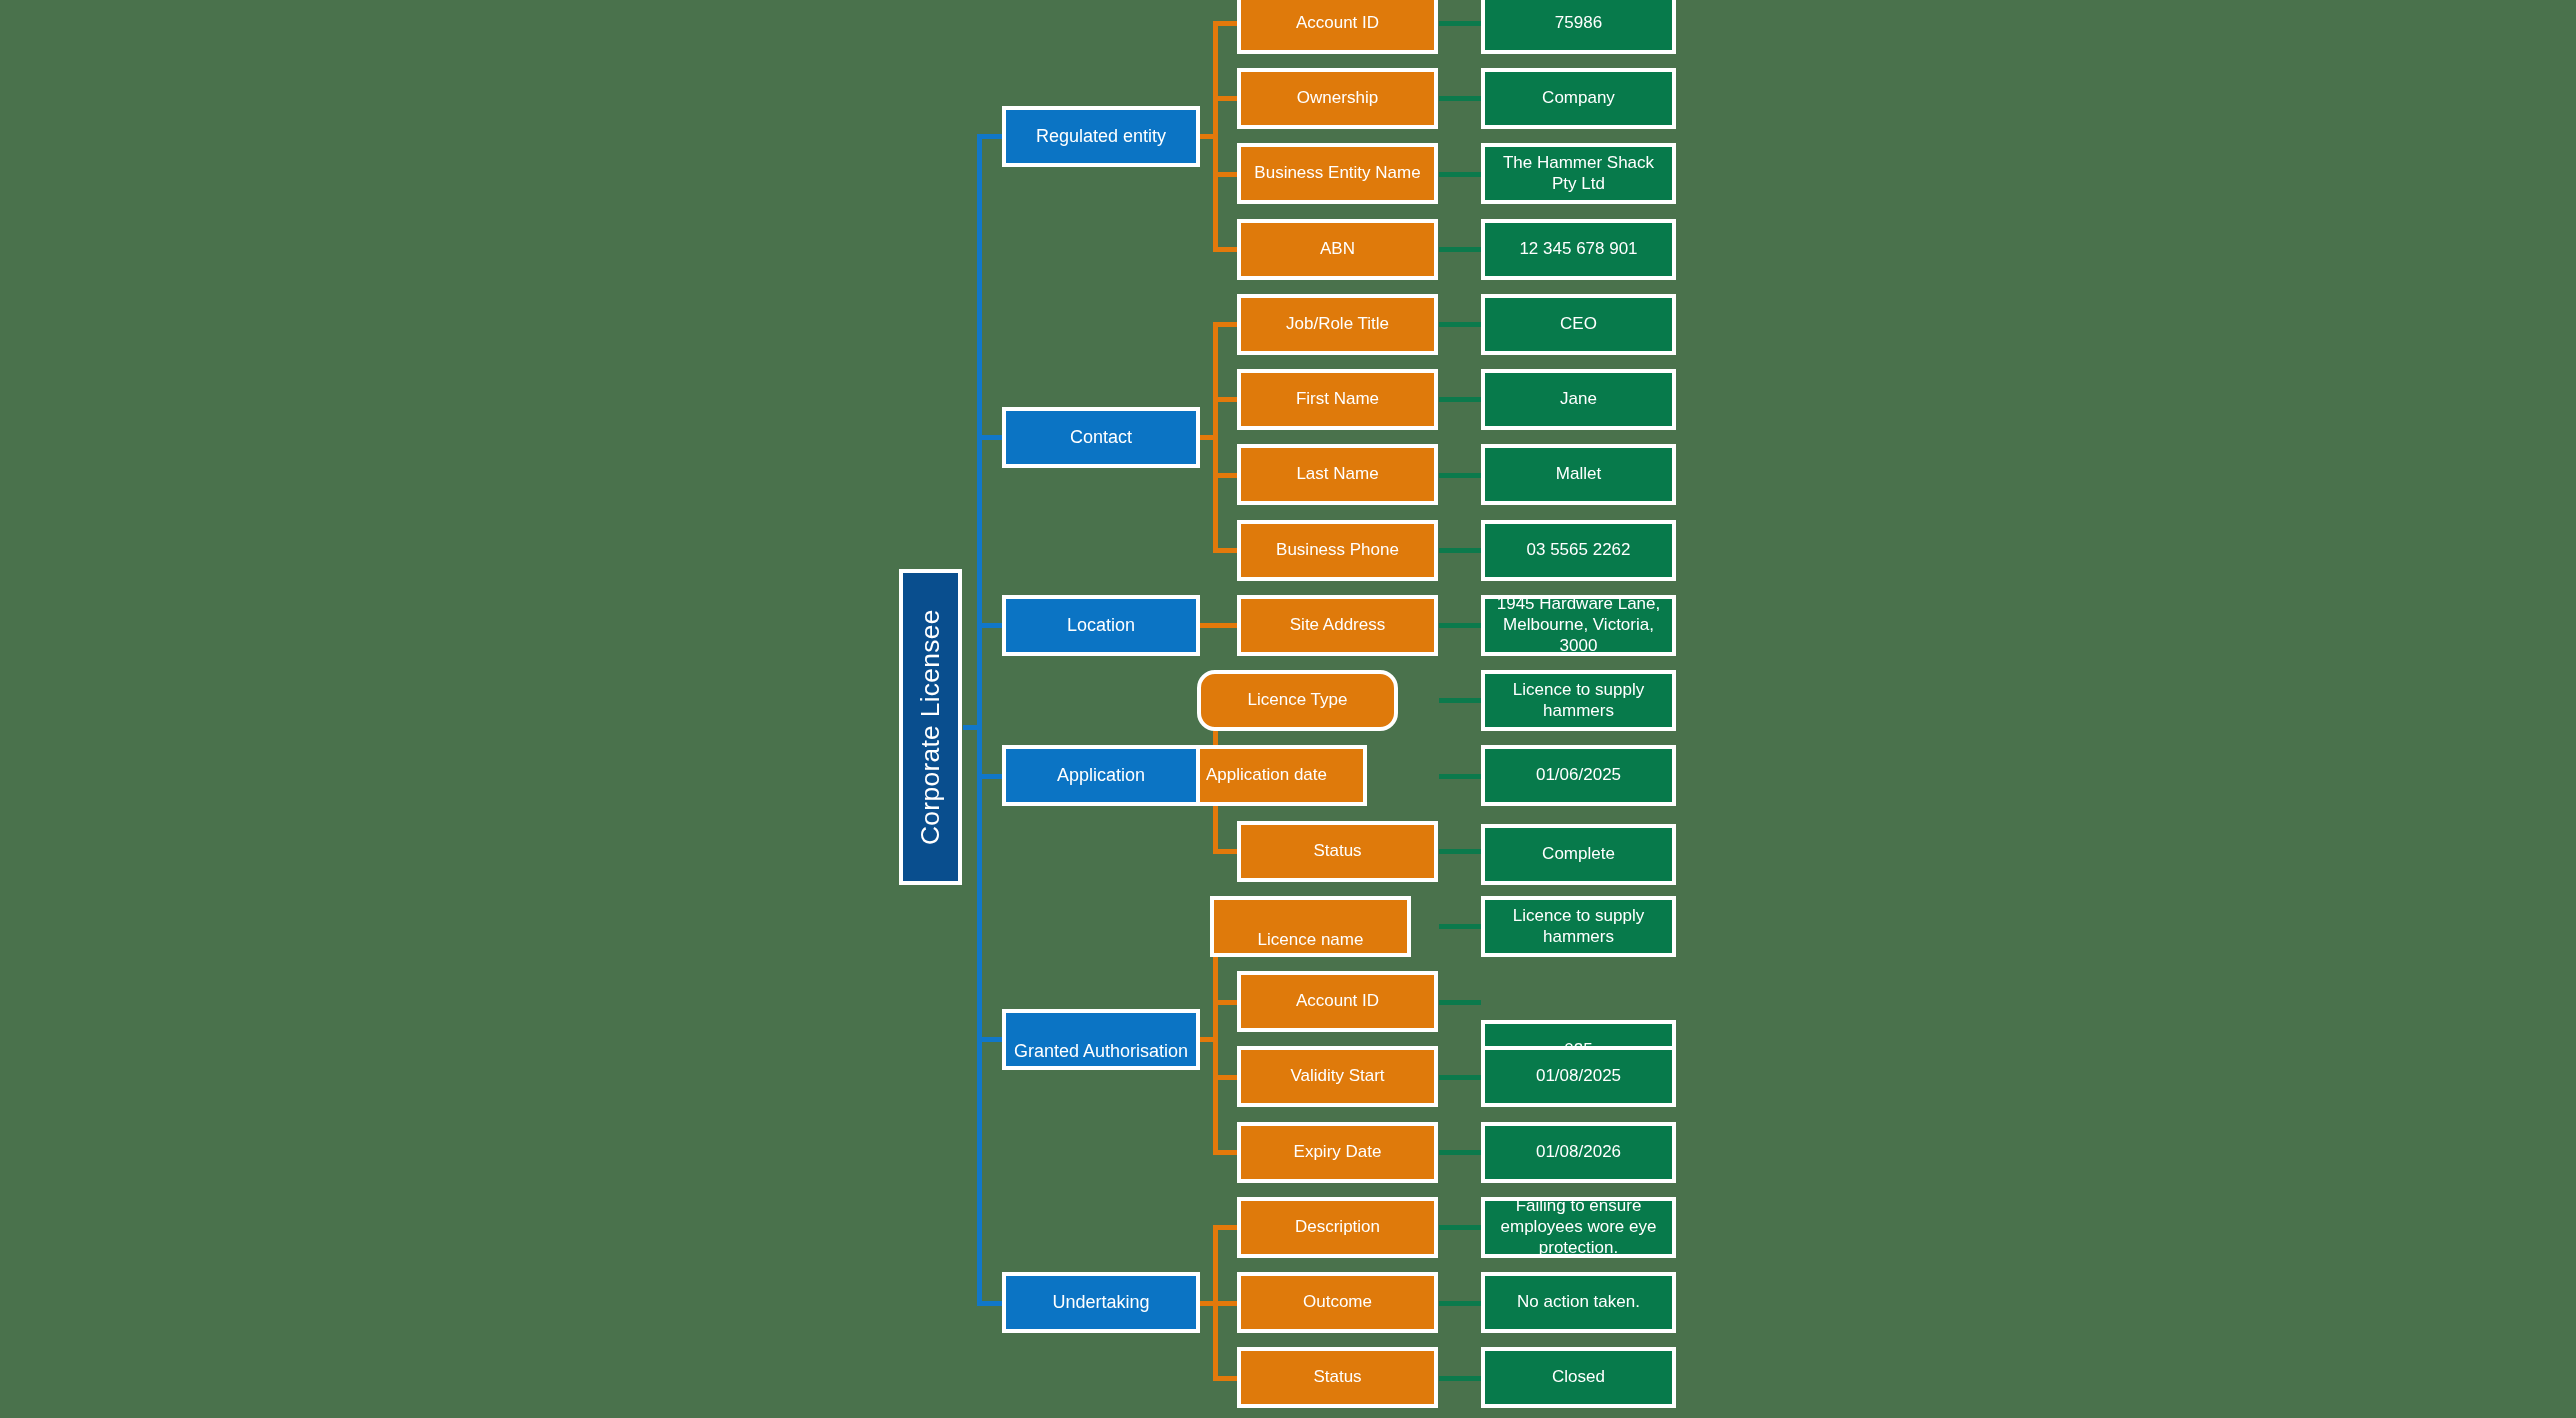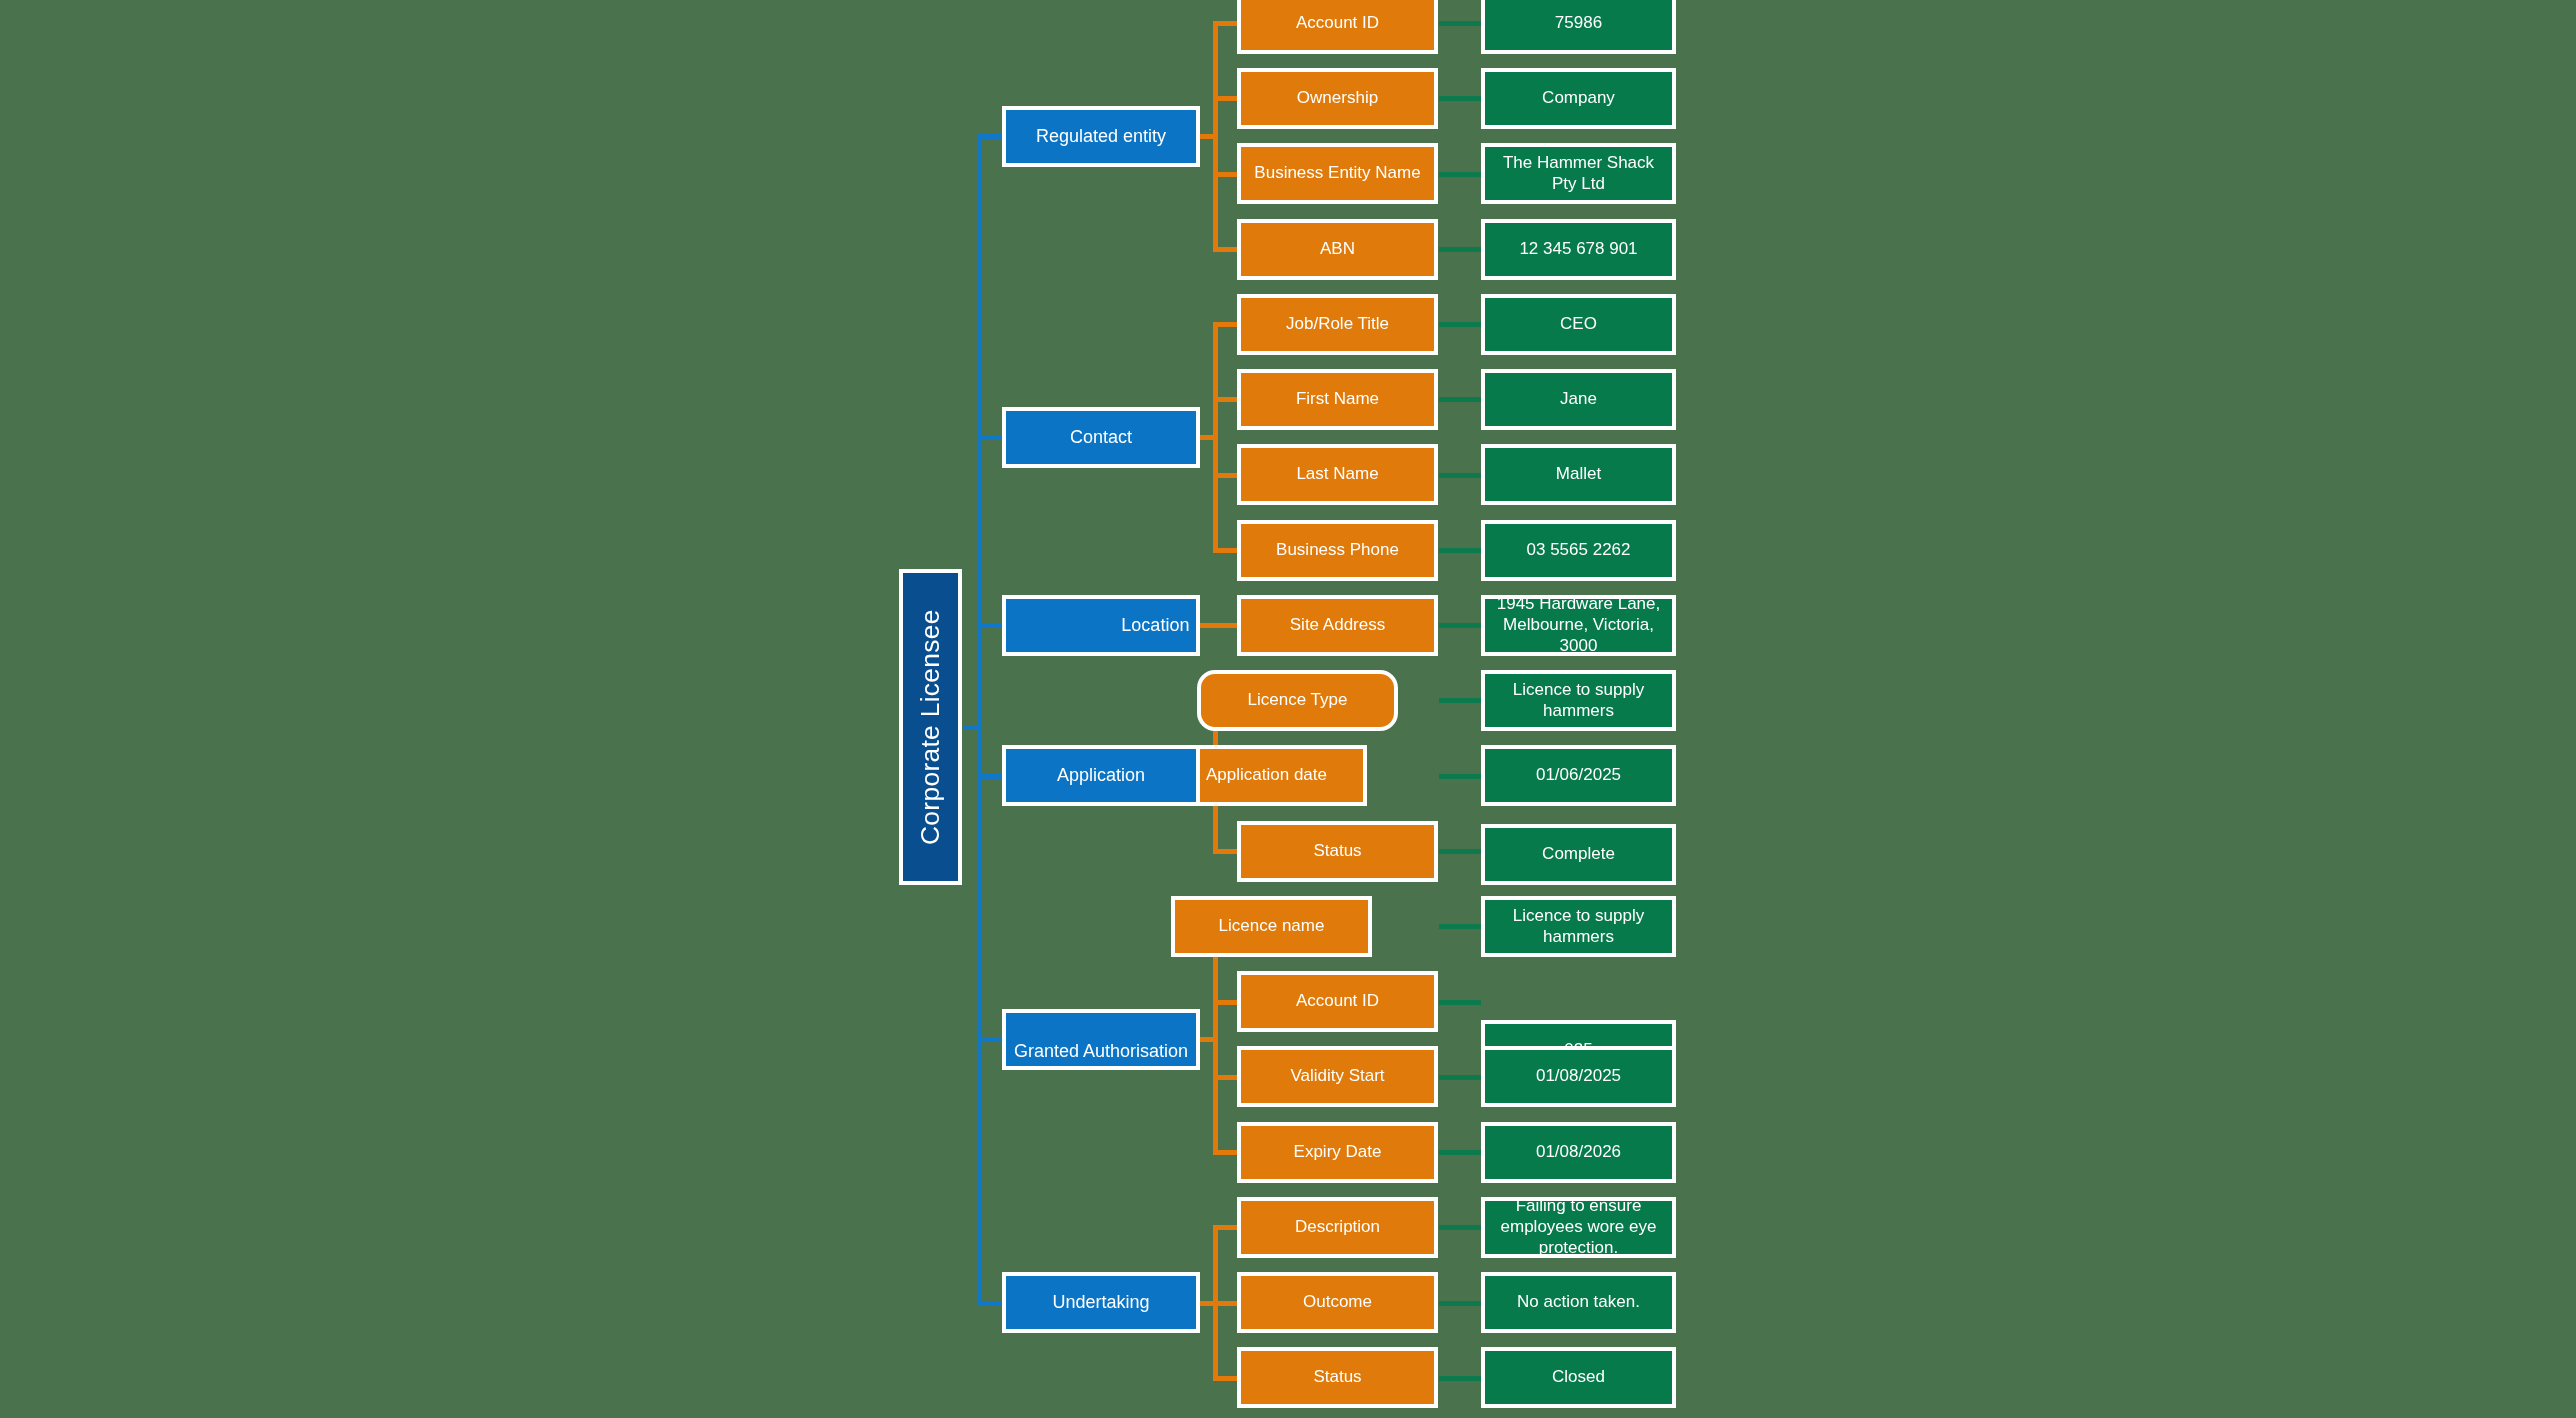--- a/index.html
+++ b/index.html
@@ -146,21 +146,21 @@
     <div class="conn orange-line" style="left: 1200px; top: 435px; width: 18px; height: 4.6px;"></div>
     <div class="conn blue-line" style="left: 977px; top: 435px; width: 25px; height: 4.6px;"></div>
     <div class="node field" style="left: 1237px; top: 595px;">
       <span>Site Address</span>
     </div>
     <div class="node value" style="left: 1481px; top: 595px;">
       <span>1945 Hardware Lane, Melbourne, Victoria, 3000</span>
     </div>
     <div class="conn green-line" style="left: 1439px; top: 623px; width: 42px; height: 4.6px;"></div>
     <div class="conn orange-line" style="left: 1213px; top: 623px; width: 24px; height: 4.6px;"></div>
-    <div class="node cat" style="left: 1002px; top: 595px; justify-content: flex-end;">
+    <div class="node cat" style="left: 1002px; top: 595px;">
       <span>Location</span>
     </div>
     <div class="conn orange-line" style="left: 1200px; top: 623px; width: 18px; height: 4.6px;"></div>
     <div class="conn blue-line" style="left: 977px; top: 623px; width: 25px; height: 4.6px;"></div>
     <div class="node field" style="left: 1197px; top: 670px; border-radius: 18px;">
       <span>Licence Type</span>
     </div>
     <div class="node value" style="left: 1481px; top: 670px;">
       <span>Licence to supply hammers</span>
     </div>
@@ -181,21 +181,21 @@
       <span>Complete</span>
     </div>
     <div class="conn green-line" style="left: 1439px; top: 849px; width: 42px; height: 4.6px;"></div>
     <div class="conn orange-line" style="left: 1213px; top: 849px; width: 24px; height: 4.6px;"></div>
     <div class="node cat" style="left: 1002px; top: 745px;">
       <span>Application</span>
     </div>
     <div class="conn orange-line" style="left: 1213px; top: 698px; width: 4.6px; height: 155px;"></div>
     <div class="conn orange-line" style="left: 1200px; top: 774px; width: 18px; height: 4.6px;"></div>
     <div class="conn blue-line" style="left: 977px; top: 774px; width: 25px; height: 4.6px;"></div>
-    <div class="node field" style="left: 1171px; top: 896px;">
+    <div class="node field" style="left: 1210px; top: 896px; align-items: flex-end;">
       <span>Licence name</span>
     </div>
     <div class="node value" style="left: 1481px; top: 896px;">
       <span>Licence to supply hammers</span>
     </div>
     <div class="conn green-line" style="left: 1439px; top: 924px; width: 42px; height: 4.6px;"></div>
     <div class="conn orange-line" style="left: 1213px; top: 924px; width: 24px; height: 4.6px;"></div>
     <div class="node field" style="left: 1237px; top: 971px;">
       <span>Account ID</span>
     </div>

